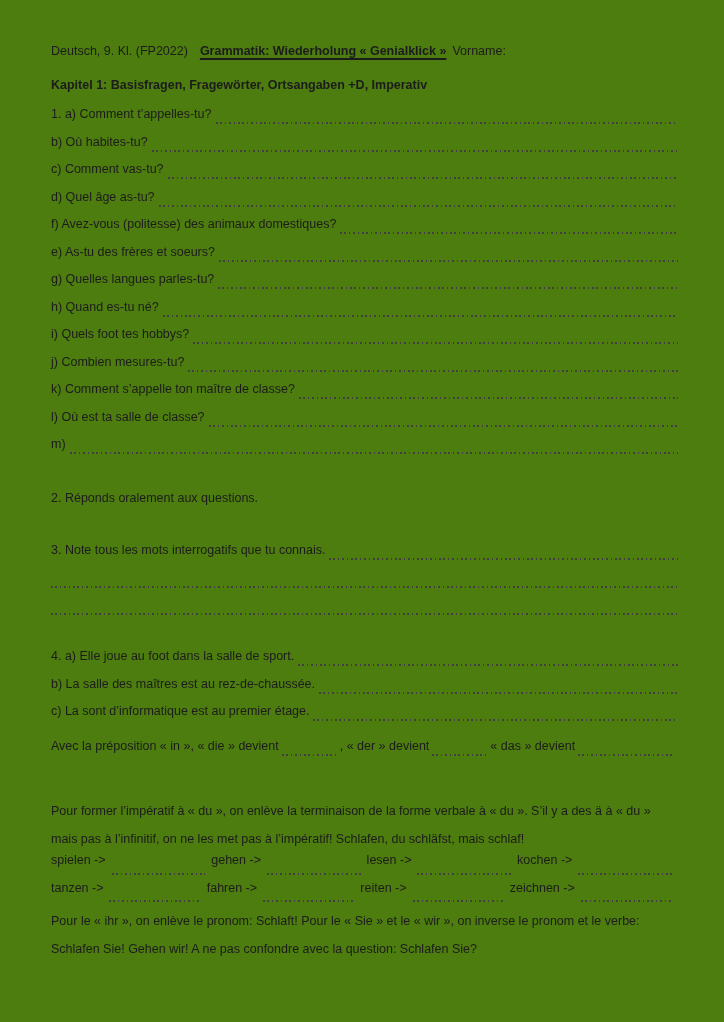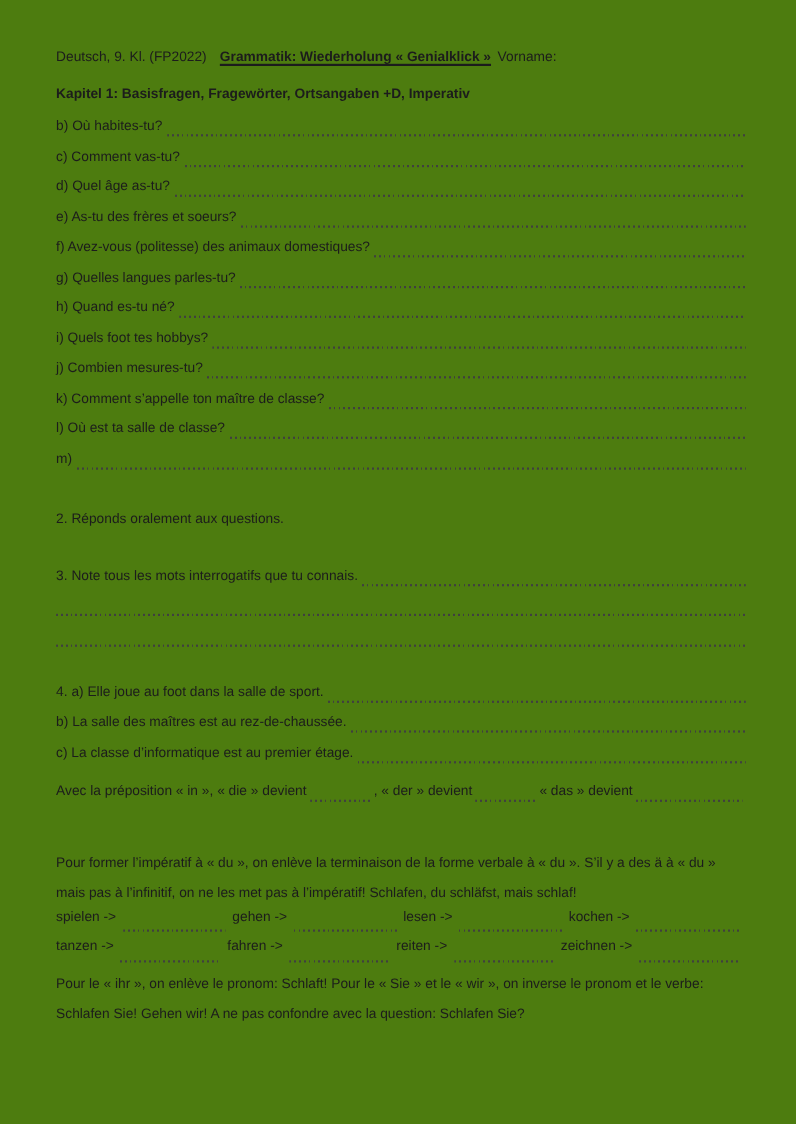--- a/index.html
+++ b/index.html
@@ -60,37 +60,41 @@
   <div class="hdr">
     <span class="course">Deutsch, 9. Kl. (FP2022)</span>
     <span class="title">Grammatik: Wiederholung « Genialklick »</span>
     <span class="vorname">Vorname:</span>
   </div>
 
   <div class="chapter">Kapitel 1: Basisfragen, Fragewörter, Ortsangaben +D, Imperativ</div>
 
   <div class="q-block">
     <div class="fill-row">
+        <span class="q-text">1. a) Comment t’appelles-tu?</span>
+        <span class="dots"></span>
+      </div>
+    <div class="fill-row">
         <span class="q-text">b) Où habites-tu?</span>
         <span class="dots"></span>
       </div>
     <div class="fill-row">
         <span class="q-text">c) Comment vas-tu?</span>
         <span class="dots"></span>
       </div>
     <div class="fill-row">
         <span class="q-text">d) Quel âge as-tu?</span>
         <span class="dots"></span>
       </div>
     <div class="fill-row">
-        <span class="q-text">e) As-tu des frères et soeurs?</span>
+        <span class="q-text">f) Avez-vous (politesse) des animaux domestiques?</span>
         <span class="dots"></span>
       </div>
     <div class="fill-row">
-        <span class="q-text">f) Avez-vous (politesse) des animaux domestiques?</span>
+        <span class="q-text">e) As-tu des frères et soeurs?</span>
         <span class="dots"></span>
       </div>
     <div class="fill-row">
         <span class="q-text">g) Quelles langues parles-tu?</span>
         <span class="dots"></span>
       </div>
     <div class="fill-row">
         <span class="q-text">h) Quand es-tu né?</span>
         <span class="dots"></span>
       </div>
@@ -134,21 +138,21 @@
   <div class="ex4">
     <div class="fill-row">
         <span class="q-text">4. a) Elle joue au foot dans la salle de sport.</span>
         <span class="dots"></span>
       </div>
     <div class="fill-row">
         <span class="q-text">b) La salle des maîtres est au rez-de-chaussée.</span>
         <span class="dots"></span>
       </div>
     <div class="fill-row">
-        <span class="q-text">c) La classe d’informatique est au premier étage.</span>
+        <span class="q-text">c) La sont d’informatique est au premier étage.</span>
         <span class="dots"></span>
       </div>
     <div class="prep-row">
       <span class="seg">Avec la préposition « in », « die » devient</span>
         <span class="blank w55"></span>
         <span class="seg">, « der » devient</span>
         <span class="blank w55"></span>
         <span class="seg">« das » devient</span>
         <span class="blank grow"></span>
     </div>

